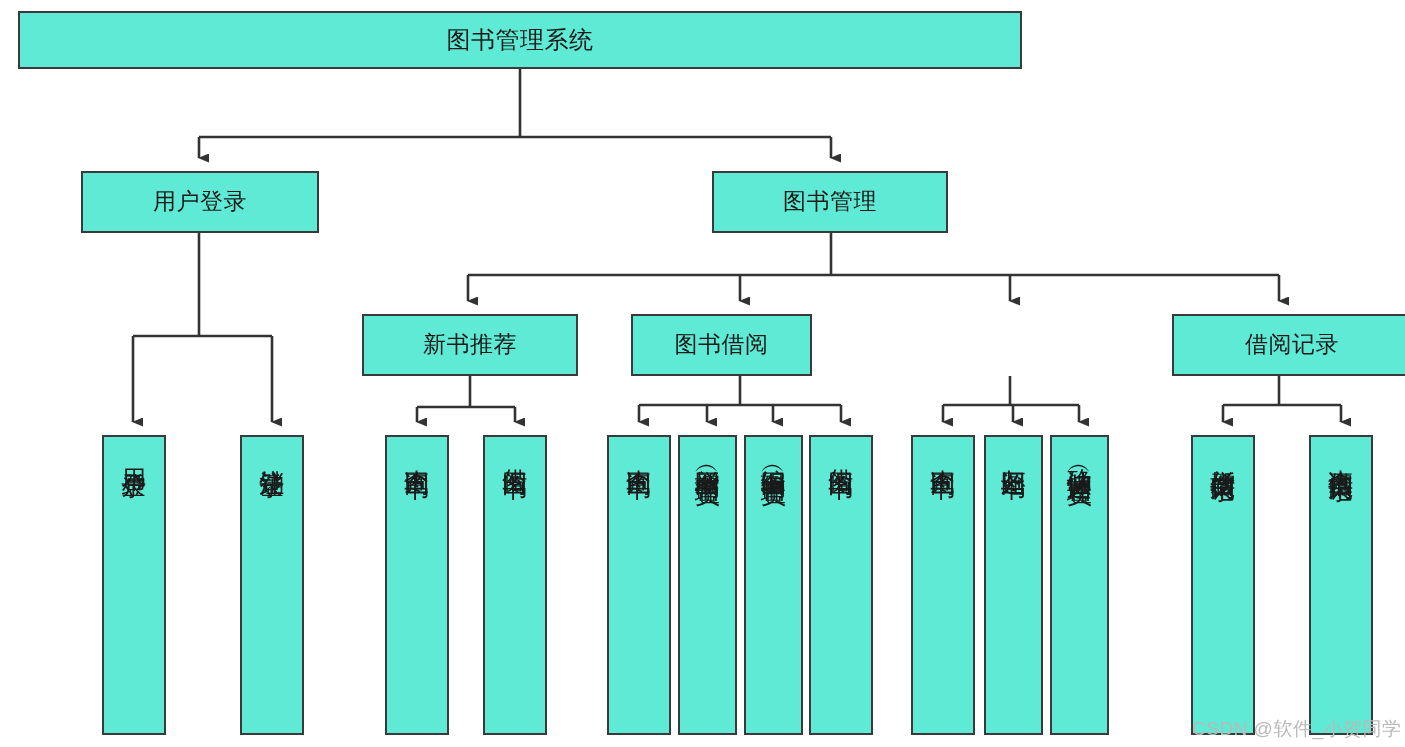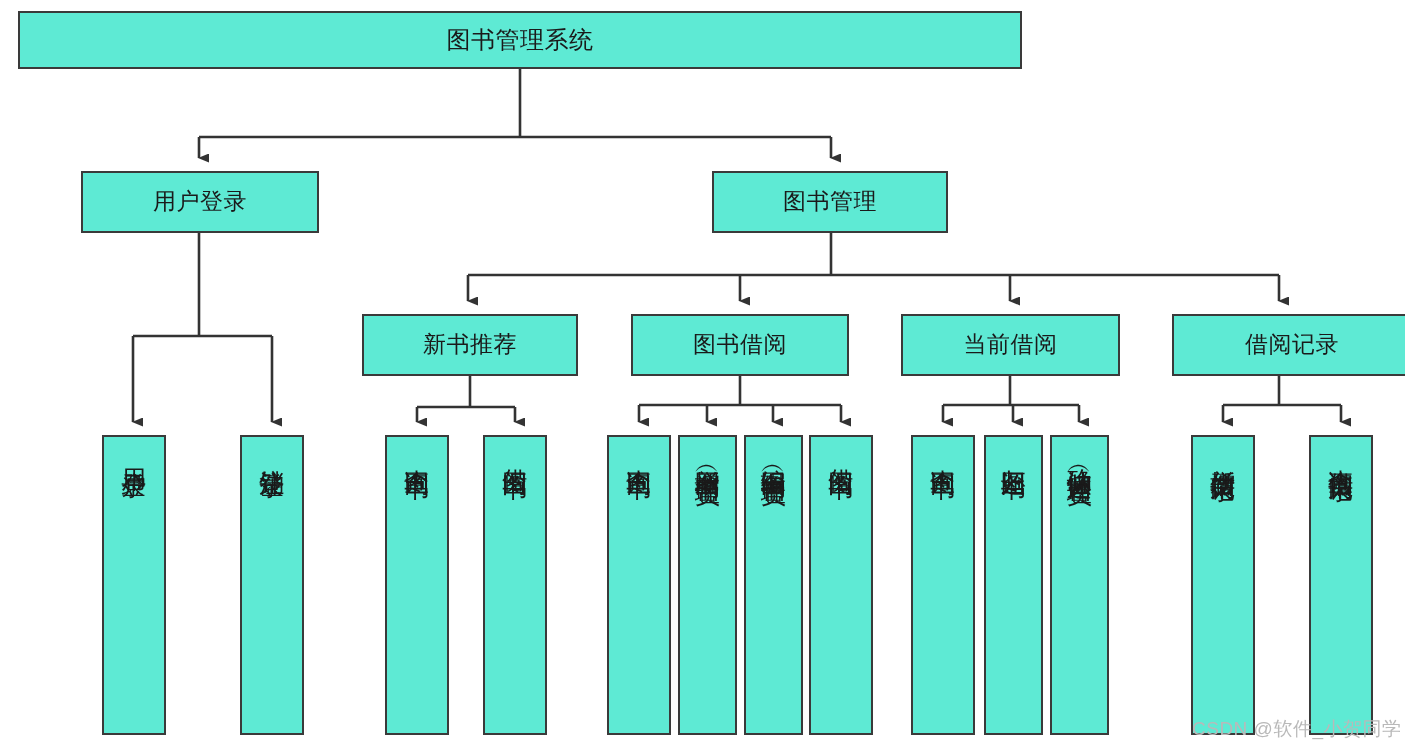--- a/index.html
+++ b/index.html
@@ -133,25 +133,22 @@
   <div class="node horiz" style="left:81px;top:171px;width:238px;height:62px;">
     <span class="label">用户登录</span>
   </div>
   <div class="node horiz" style="left:362px;top:314px;width:216px;height:62px;">
     <span class="label">新书推荐</span>
   </div>
 
   <div class="node horiz" style="left:712px;top:171px;width:236px;height:62px;">
     <span class="label">图书管理</span>
   </div>
-  <div class="node horiz" style="left:631px;top:314px;width:218px;height:62px;">
+  <div class="node horiz" style="left:631px;top:314px;width:181px;height:62px;">
     <span class="label">图书借阅</span>
-  </div>
-  <div class="node horiz" style="left:901px;top:314px;width:219px;height:62px;">
-    <span class="label">当前借阅</span>
   </div>
   <div class="node horiz" style="left:1172px;top:314px;width:240px;height:62px;">
     <span class="label">借阅记录</span>
   </div>
 
   <div class="node vert" style="left:102px;top:435px;width:64px;height:300px;">
     <span class="label">用户登录</span>
   </div>
   <div class="node vert" style="left:240px;top:435px;width:64px;height:300px;">
     <span class="label">注销登录</span>

